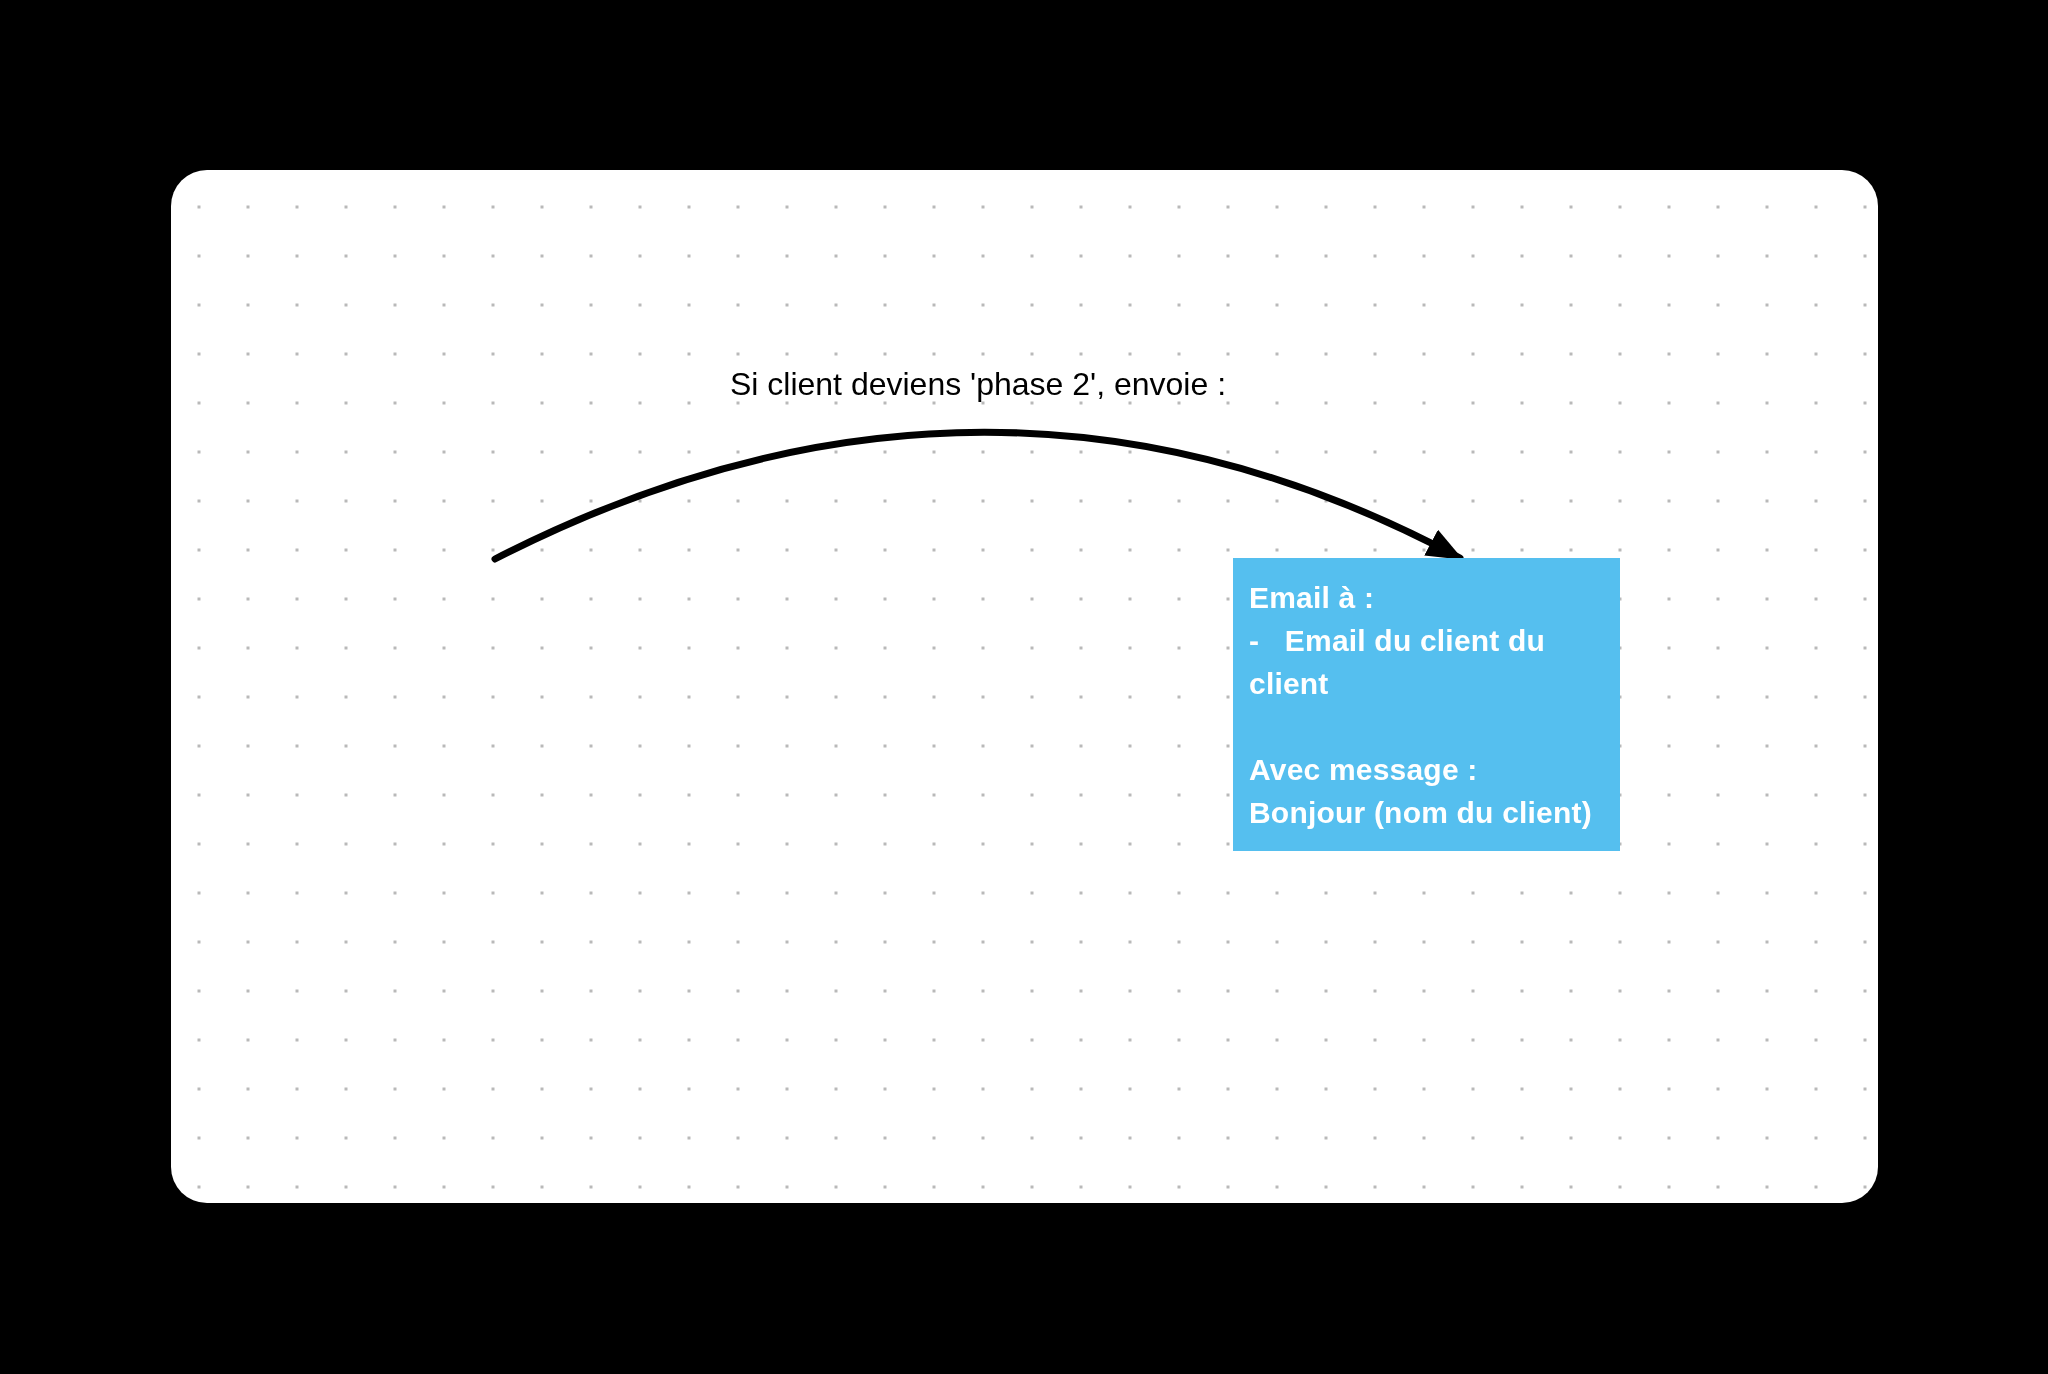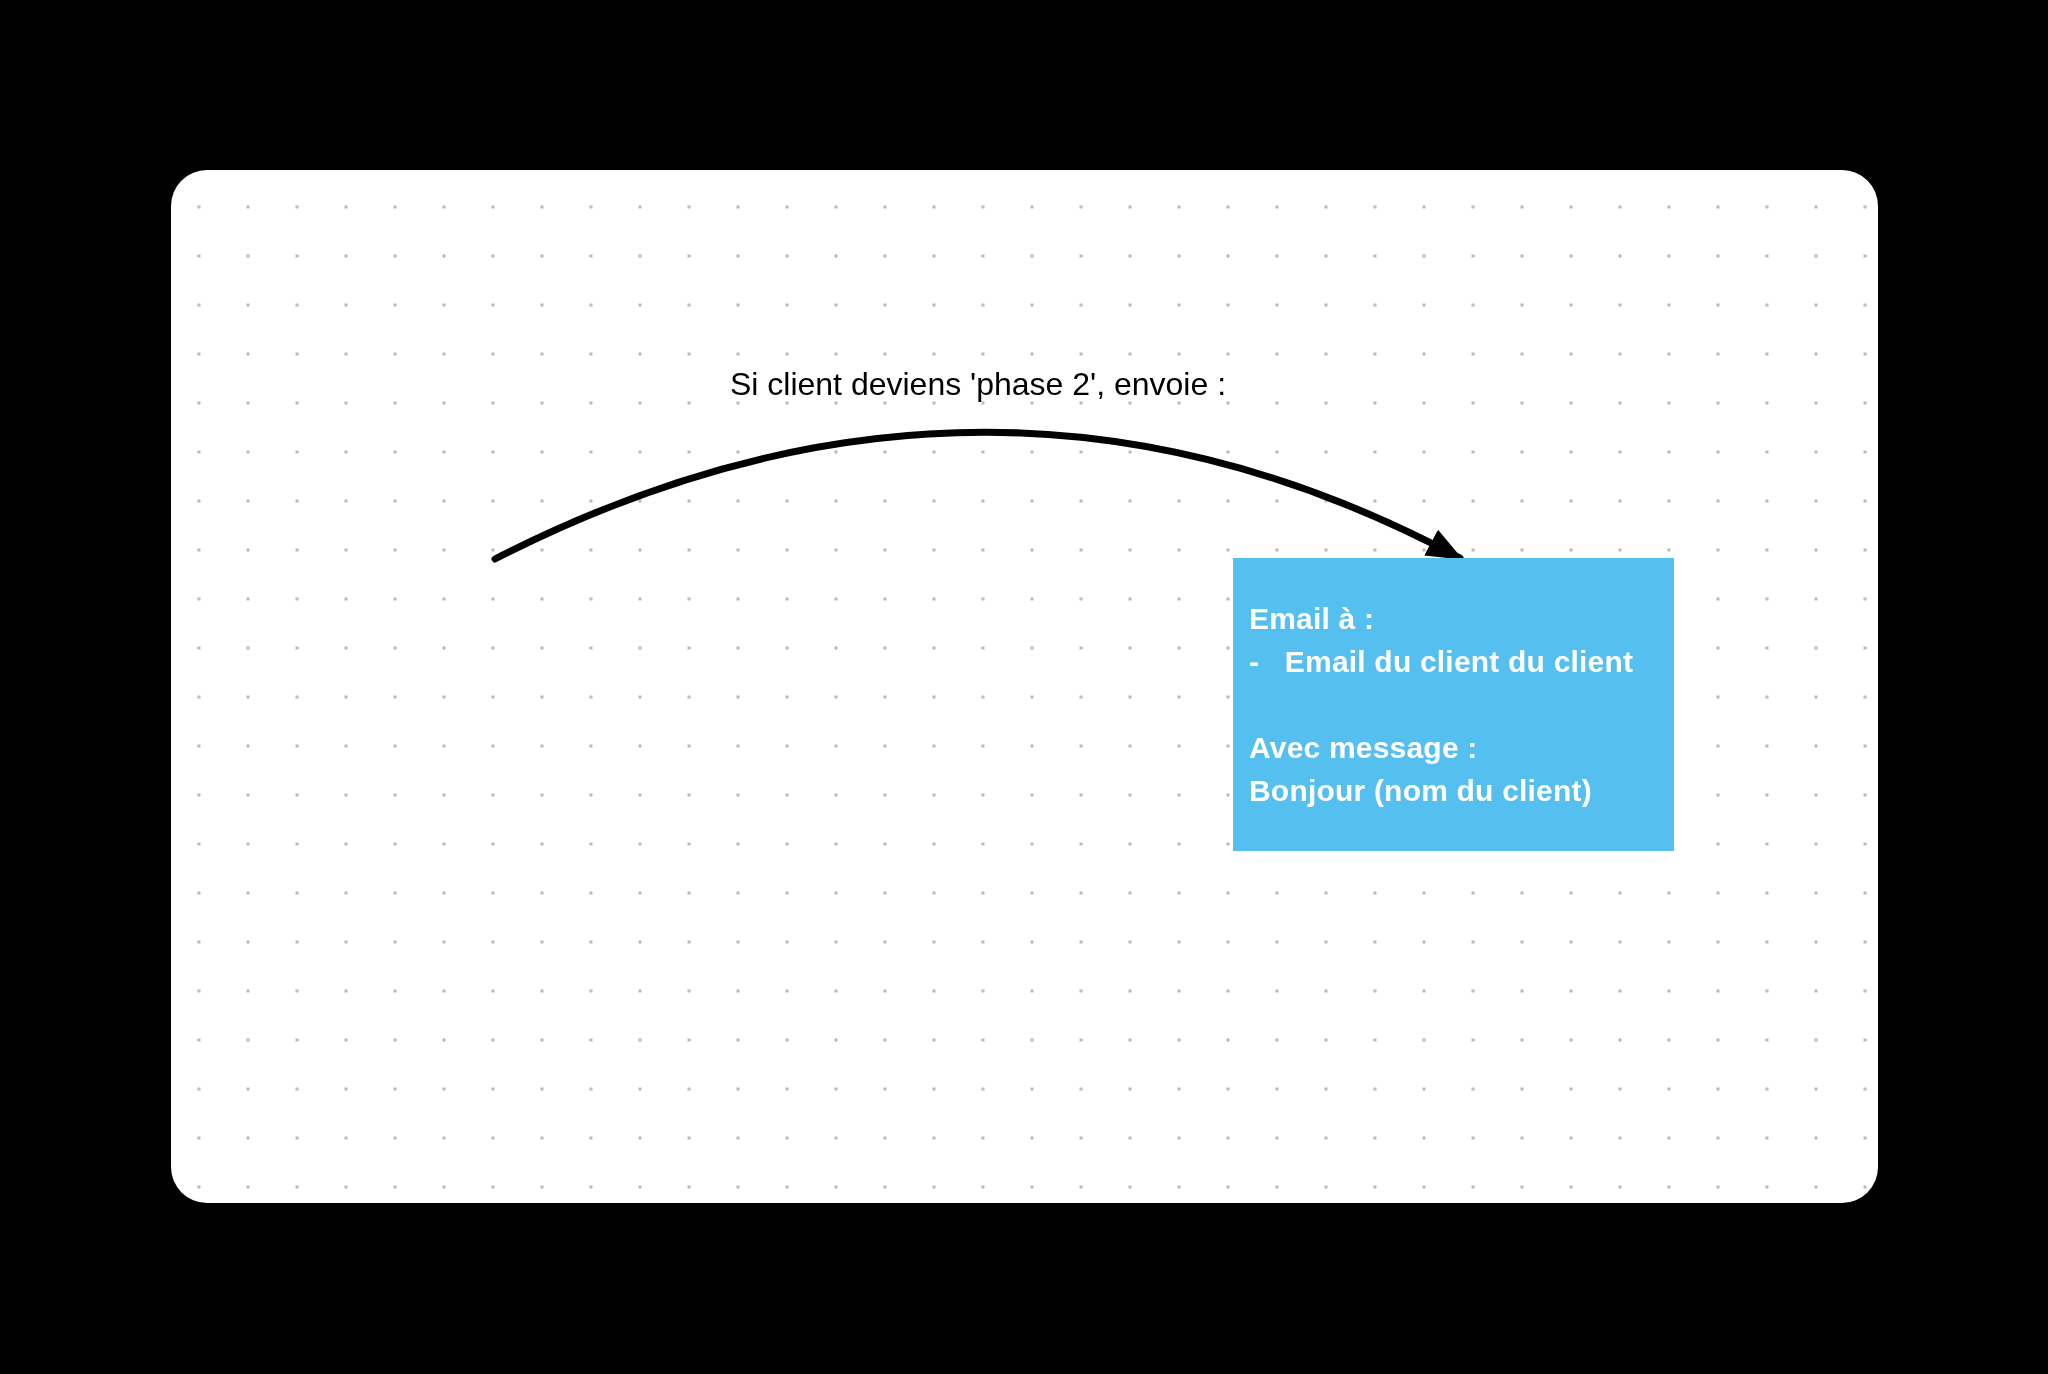--- a/index.html
+++ b/index.html
@@ -67,21 +67,21 @@
     justify-content: center;
   }
   .node-a .node-text {
     font-size: 31px;
     font-weight: 700;
     letter-spacing: 0.2px;
   }
   .node-b {
     left: 1062px;
     top: 388px;
-    width: 441px;
+    width: 387px;
     height: 293px;
     flex-direction: column;
     justify-content: center;
     padding: 10px 12px 10px 16px;
   }
   .node-b .node-text {
     font-size: 30px;
     font-weight: 700;
     line-height: 43px;
     white-space: pre-wrap;

